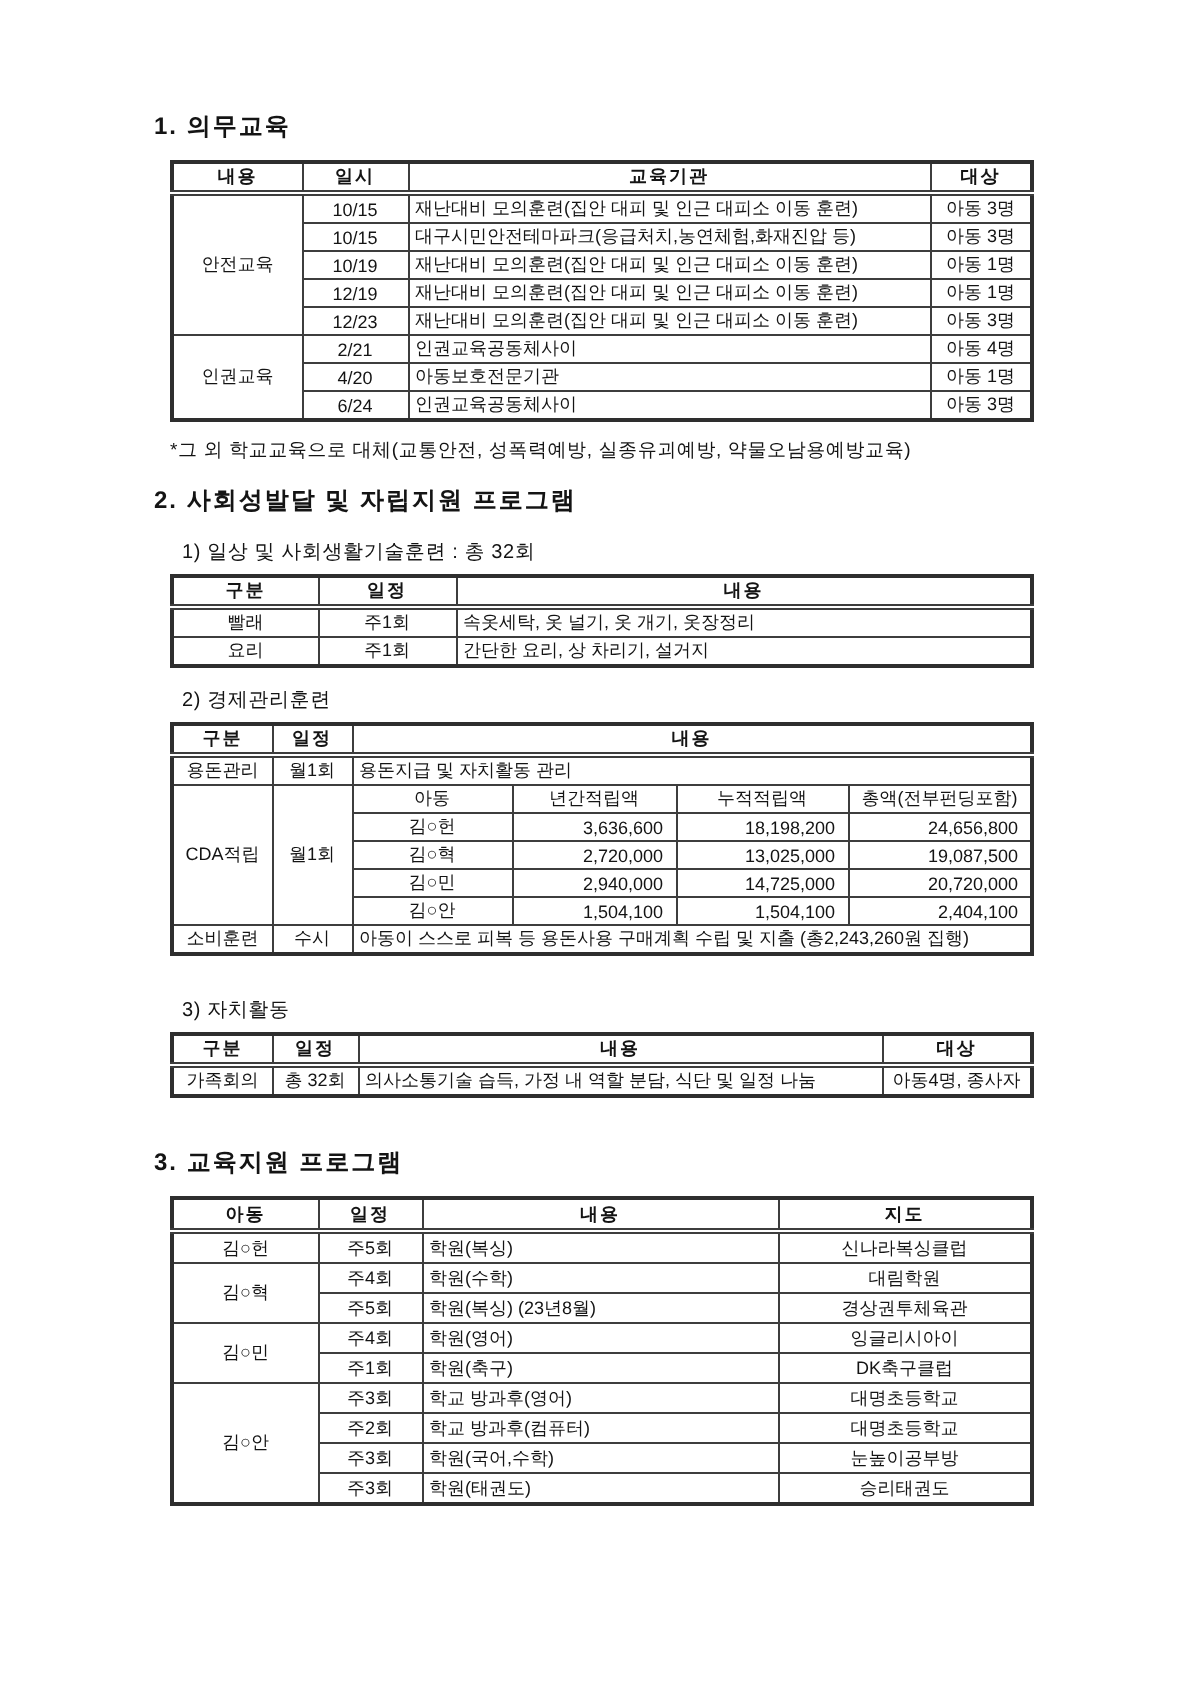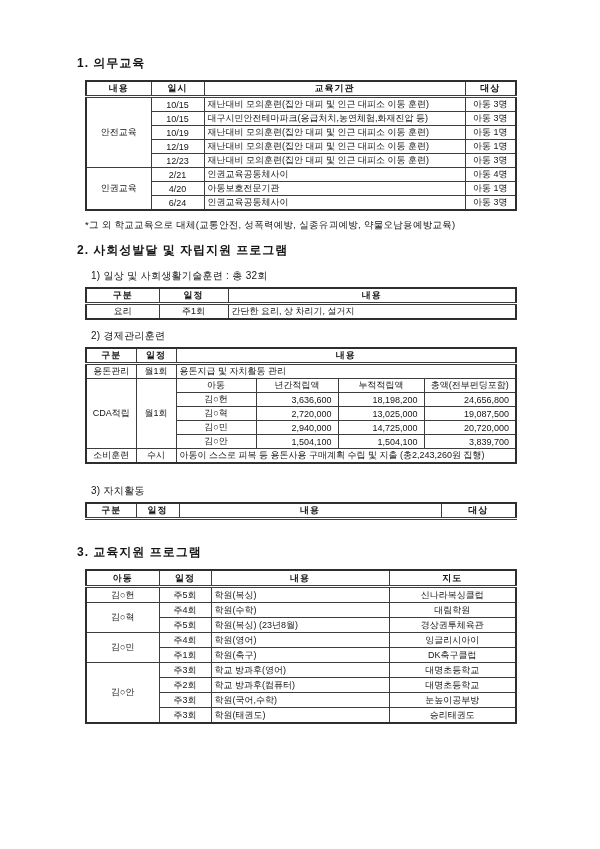--- a/index.html
+++ b/index.html
@@ -116,20 +116,25 @@
           <col style="width:69px">
           <col style="width:288px">
         </colgroup>
       <tbody>
           <tr>
         <th>구분</th>
         <th>일정</th>
         <th>내용</th>
       </tr>
       <tr>
+        <td>빨래</td>
+        <td>주1회</td>
+        <td class="left">속옷세탁, 옷 널기, 옷 개기, 옷장정리</td>
+      </tr>
+      <tr>
         <td>요리</td>
         <td>주1회</td>
         <td class="left">간단한 요리, 상 차리기, 설거지</td>
       </tr>
     </tbody>
       </table>
 
     <p class="sub-title m-sub2">2) 경제관리훈련</p>
     <table class="t22">
       <colgroup>
@@ -174,21 +179,21 @@
       <tr>
         <td>김○민</td>
         <td class="right">2,940,000</td>
         <td class="right">14,725,000</td>
         <td class="right">20,720,000</td>
       </tr>
       <tr>
         <td>김○안</td>
         <td class="right">1,504,100</td>
         <td class="right">1,504,100</td>
-        <td class="right">3,839,700</td>
+        <td class="right">2,404,100</td>
       </tr>
       <tr>
         <td>소비훈련</td>
         <td>수시</td>
         <td colspan="4" class="left">아동이 스스로 피복 등 용돈사용 구매계획 수립 및 지출 (총2,243,260원 집행)</td>
       </tr>
     </tbody>
       </table>
 
     <p class="sub-title m-sub3">3) 자치활동</p>
@@ -199,20 +204,26 @@
           <col style="width:262px">
           <col style="width:75px">
         </colgroup>
       <tbody>
           <tr>
         <th>구분</th>
         <th>일정</th>
         <th>내용</th>
         <th>대상</th>
       </tr>
+      <tr>
+        <td>가족회의</td>
+        <td>총 32회</td>
+        <td class="left">의사소통기술 습득, 가정 내 역할 분담, 식단 및 일정 나눔</td>
+        <td>아동4명, 종사자</td>
+      </tr>
     </tbody>
       </table>
 
     <p class="sec-title m-sec3">3. 교육지원 프로그램</p>
     <table class="t3">
       <colgroup>
           <col style="width:73px">
           <col style="width:52px">
           <col style="width:178px">
           <col style="width:127px">

